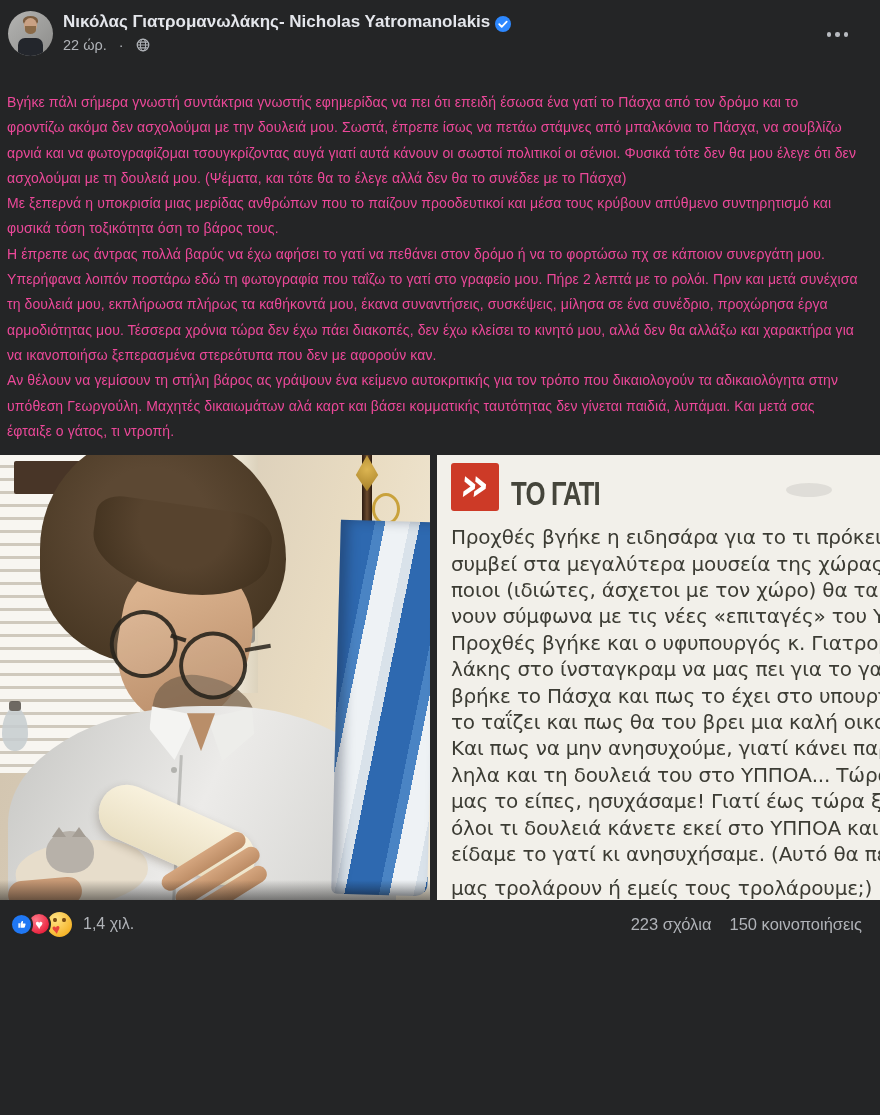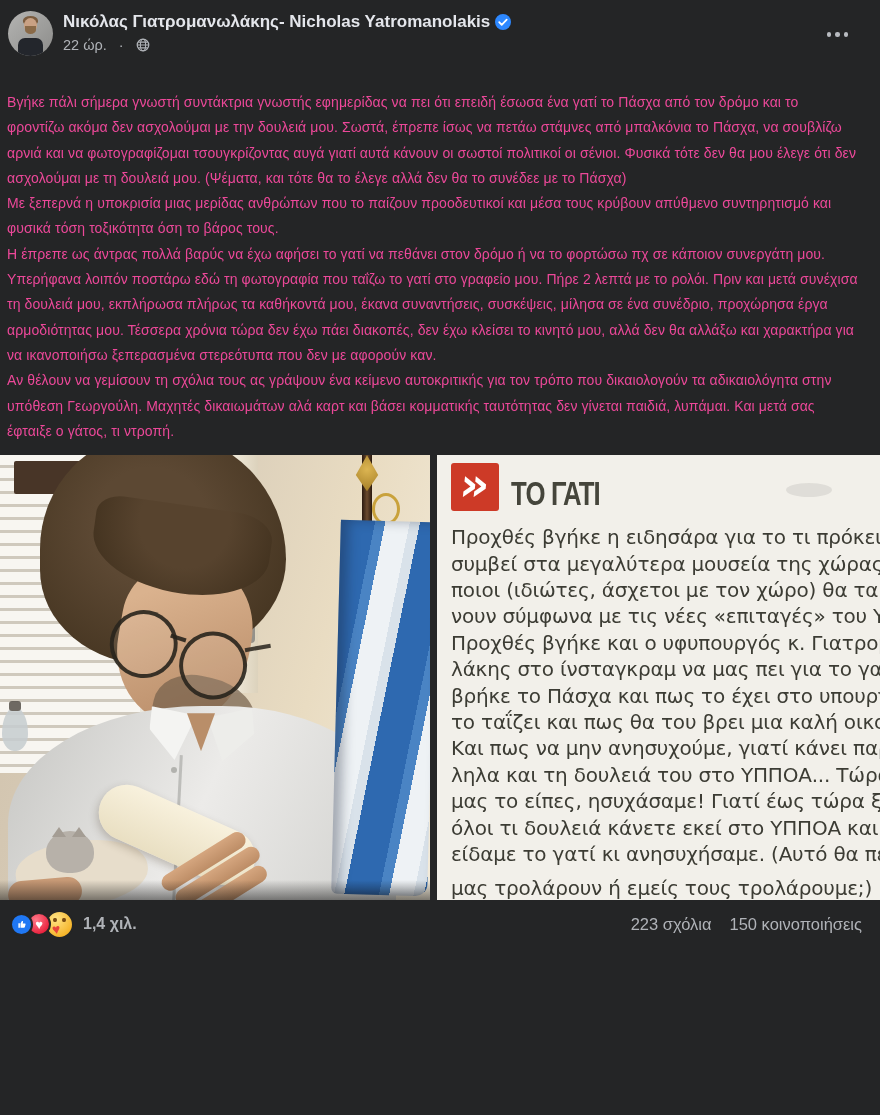--- a/index.html
+++ b/index.html
@@ -10,21 +10,21 @@
   }
   
   .header{position:relative;height:70px;padding:11px 16px 0 8px;display:flex;}
   .avatar{width:45px;height:45px;border-radius:50%;overflow:hidden;position:relative;flex:0 0 45px;
     background:linear-gradient(135deg,#b4b4b2,#8c8c8a);cursor:pointer;}
   .avatar .av-head{position:absolute;left:16px;top:7px;width:13px;height:15px;border-radius:50%;background:#c9a184;}
   .avatar .av-hair{position:absolute;left:15px;top:5px;width:15px;height:9px;border-radius:50% 50% 40% 40%;background:#7a5c3f;}
   .avatar .av-beard{position:absolute;left:17px;top:15px;width:11px;height:8px;border-radius:0 0 50% 50%;background:#8a6a48;}
   .avatar .av-suit{position:absolute;left:10px;bottom:0;width:25px;height:18px;border-radius:7px 7px 0 0;background:#23262c;}
   .head-main{margin-left:10px;flex:1;}
-  .name-row{display:flex;align-items:center;gap:5px;margin-top:1px;}
+  .name-row{display:flex;align-items:flex-end;gap:5px;margin-top:1px;}
   .author{font-weight:bold;font-size:17px;color:#e4e6eb;line-height:20px;cursor:pointer;}
   .badge{width:16px;height:16px;flex:0 0 16px;}
   .meta-row{display:flex;align-items:center;gap:12px;margin-top:5px;color:#b0b3b8;font-size:14.5px;}
   .globe{width:14px;height:14px;}
   .menu-dots{position:absolute;right:26px;top:26px;display:flex;gap:4px;cursor:pointer;padding:6px;}
   .menu-dots i{width:4.5px;height:4.5px;border-radius:50%;background:#b8bbc0;display:block;}
   
   .post-text{padding:9px 22px 0 7px;font-size:14px;line-height:25.3px;color:#ec4899;letter-spacing:.1px;}
   .post-text p{margin:0;}
   
@@ -126,21 +126,21 @@
   .rx{border-radius:50%;border:2px solid #242526;box-sizing:content-box;}
   .rx-like{width:19px;height:19px;background:#2078f4;display:flex;align-items:center;justify-content:center;z-index:3;}
   .rx-love{width:20px;height:20px;margin-left:-6px;z-index:2;display:flex;align-items:center;justify-content:center;
     background:radial-gradient(circle at 35% 30%,#ff7a8a,#e8213d 75%);}
   .rx-love span{color:#fff;font-size:13px;line-height:13px;}
   .rx-care{width:25px;height:25px;margin-left:-6px;z-index:1;position:relative;
     background:radial-gradient(circle at 35% 28%,#ffe385,#f5b429 75%);}
   .rx-care .eye{position:absolute;top:6px;width:3.5px;height:4.5px;border-radius:50%;background:#7a4b12;}
   .rx-care .eye.e1{left:6px;} .rx-care .eye.e2{left:15px;}
   .rx-care .hrt{position:absolute;left:5px;top:9px;color:#e8433b;font-size:14px;transform:rotate(-8deg);}
-  .rx-count{margin-left:9px;color:#b0b3b8;font-size:16px;cursor:pointer;font-weight:bold;}
+  .rx-count{margin-left:9px;color:#b0b3b8;font-size:16px;cursor:pointer;}
   .foot-right{margin-left:auto;display:flex;gap:18px;color:#b0b3b8;font-size:16.5px;}
   .foot-right span{cursor:pointer;}
 </style>
 </head>
 <body>
 
 <div class="header">
   <div class="avatar">
     <div class="av-hair"></div>
     <div class="av-head"></div>
@@ -170,21 +170,21 @@
       <i></i>
       <i></i>
     </div>
 </div>
 
 <div class="post-text">
     <p>Βγήκε πάλι σήμερα γνωστή συντάκτρια γνωστής εφημερίδας να πει ότι επειδή έσωσα ένα γατί το Πάσχα από τον δρόμο και το φροντίζω ακόμα δεν ασχολούμαι με την δουλειά μου. Σωστά, έπρεπε ίσως να πετάω στάμνες από μπαλκόνια το Πάσχα, να σουβλίζω αρνιά και να φωτογραφίζομαι τσουγκρίζοντας αυγά γιατί αυτά κάνουν οι σωστοί πολιτικοί οι σένιοι. Φυσικά τότε δεν θα μου έλεγε ότι δεν ασχολούμαι με τη δουλειά μου. (Ψέματα, και τότε θα το έλεγε αλλά δεν θα το συνέδεε με το Πάσχα)</p>
     <p>Με ξεπερνά η υποκρισία μιας μερίδας ανθρώπων που το παίζουν προοδευτικοί και μέσα τους κρύβουν απύθμενο συντηρητισμό και φυσικά τόση τοξικότητα όση το βάρος τους.</p>
     <p>Η έπρεπε ως άντρας πολλά βαρύς να έχω αφήσει το γατί να πεθάνει στον δρόμο ή να το φορτώσω πχ σε κάποιον συνεργάτη μου.</p>
     <p>Υπερήφανα λοιπόν ποστάρω εδώ τη φωτογραφία που ταΐζω το γατί στο γραφείο μου. Πήρε 2 λεπτά με το ρολόι. Πριν και μετά συνέχισα τη δουλειά μου, εκπλήρωσα πλήρως τα καθήκοντά μου, έκανα συναντήσεις, συσκέψεις, μίλησα σε ένα συνέδριο, προχώρησα έργα αρμοδιότητας μου. Τέσσερα χρόνια τώρα δεν έχω πάει διακοπές, δεν έχω κλείσει το κινητό μου, αλλά δεν θα αλλάξω και χαρακτήρα για να ικανοποιήσω ξεπερασμένα στερεότυπα που δεν με αφορούν καν.</p>
-    <p>Αν θέλουν να γεμίσουν τη σχόλια τους ας γράψουν ένα κείμενο αυτοκριτικής για τον τρόπο που δικαιολογούν τα αδικαιολόγητα στην υπόθεση Γεωργούλη. Μαχητές δικαιωμάτων αλά καρτ και βάσει κομματικής ταυτότητας δεν γίνεται παιδιά, λυπάμαι. Και μετά σας έφταιξε ο γάτος, τι ντροπή.</p>
+    <p>Αν θέλουν να γεμίσουν τη στήλη βάρος ας γράψουν ένα κείμενο αυτοκριτικής για τον τρόπο που δικαιολογούν τα αδικαιολόγητα στην υπόθεση Γεωργούλη. Μαχητές δικαιωμάτων αλά καρτ και βάσει κομματικής ταυτότητας δεν γίνεται παιδιά, λυπάμαι. Και μετά σας έφταιξε ο γάτος, τι ντροπή.</p>
   </div>
 
 <div class="media">
 
   <div class="photo">
     <div class="win-left"></div>
     <div class="pelmet"></div>
     <div class="win-top"></div>
     <div class="door-frame"></div>
     <div class="thermostat">

